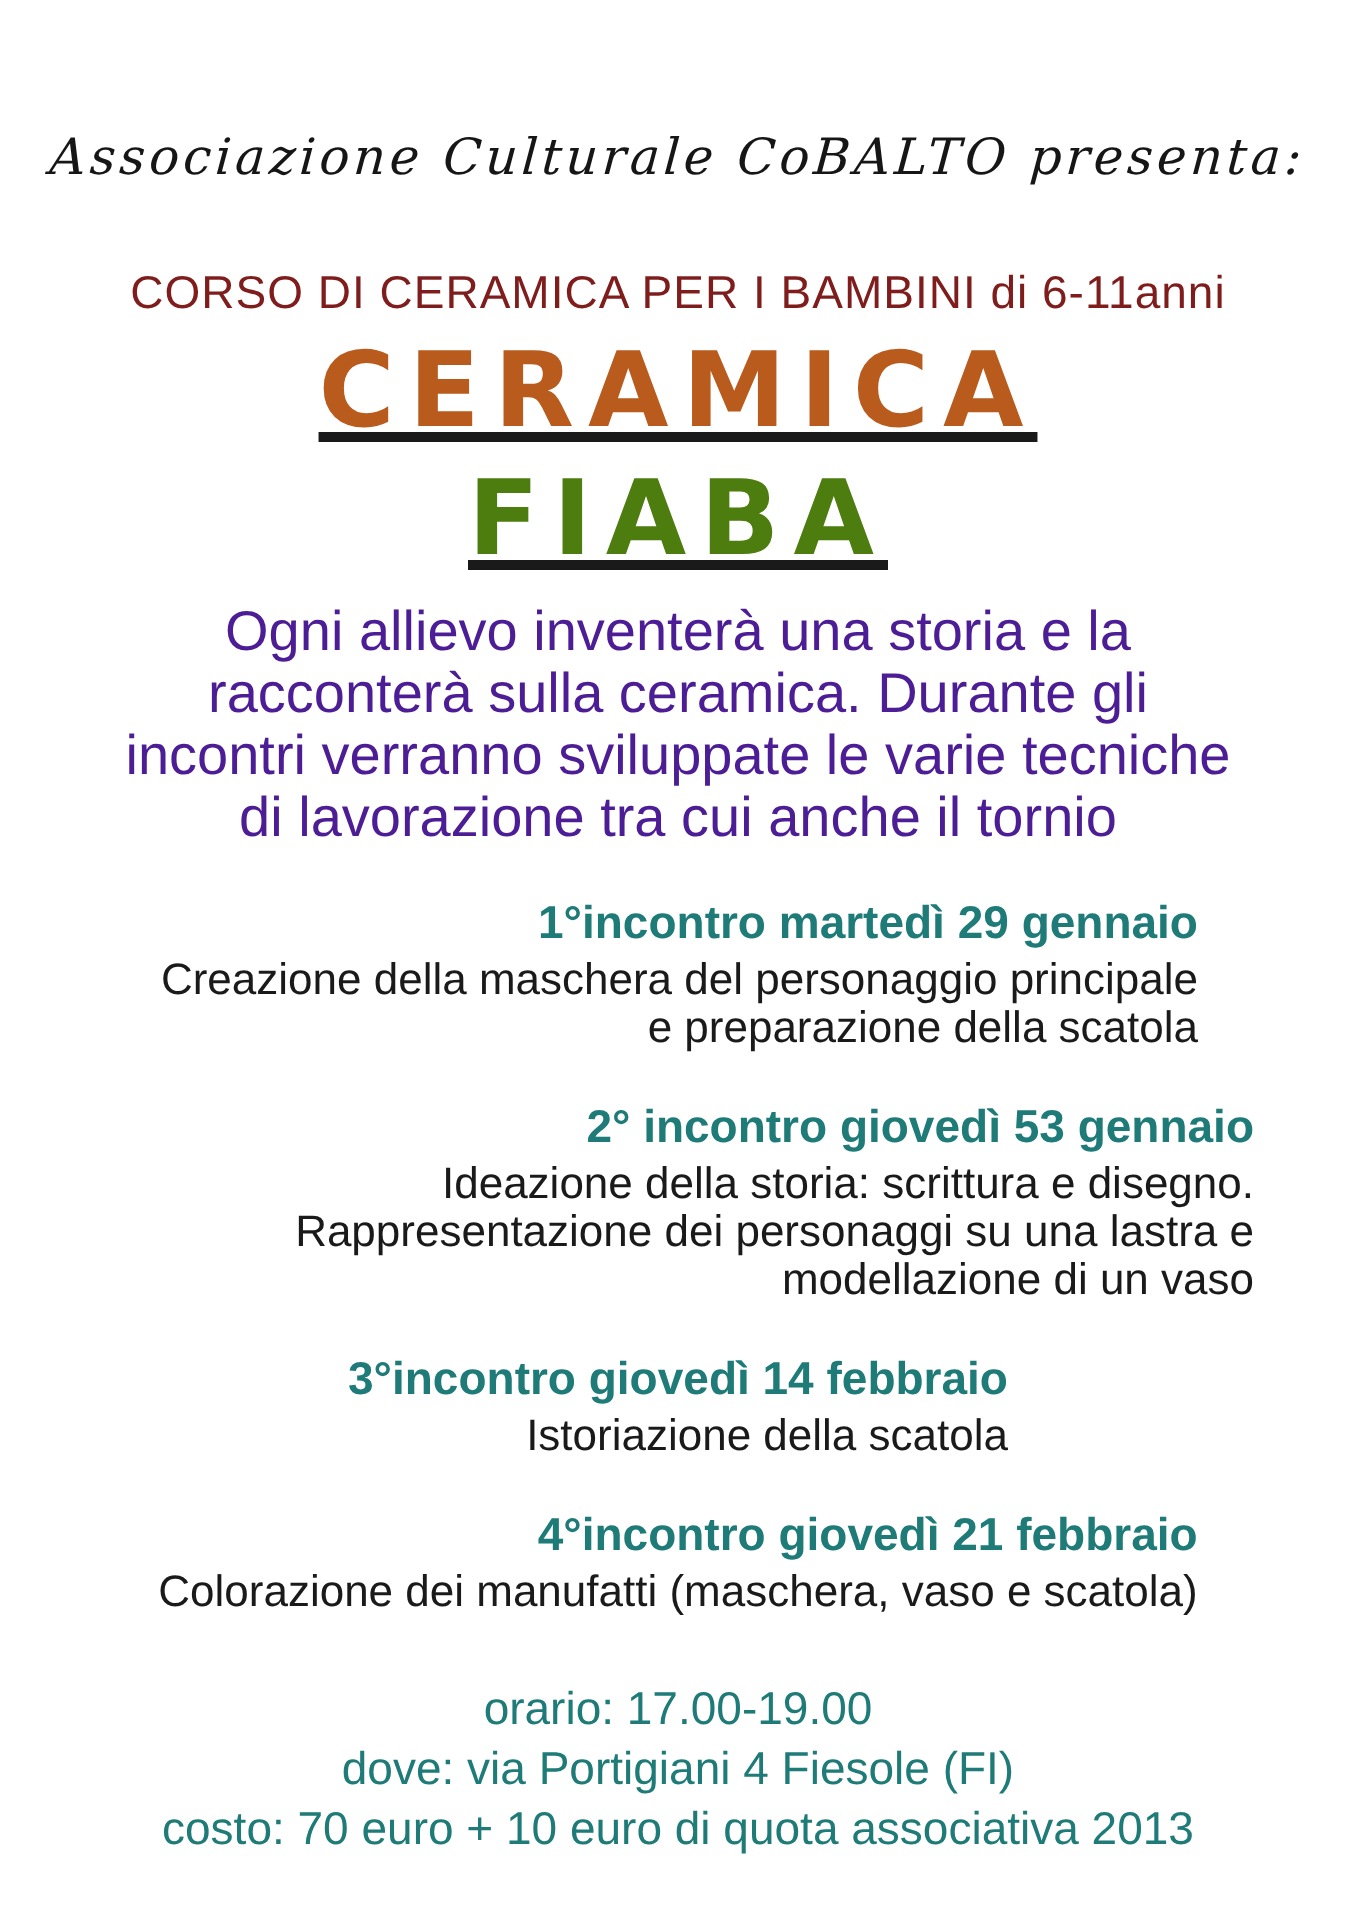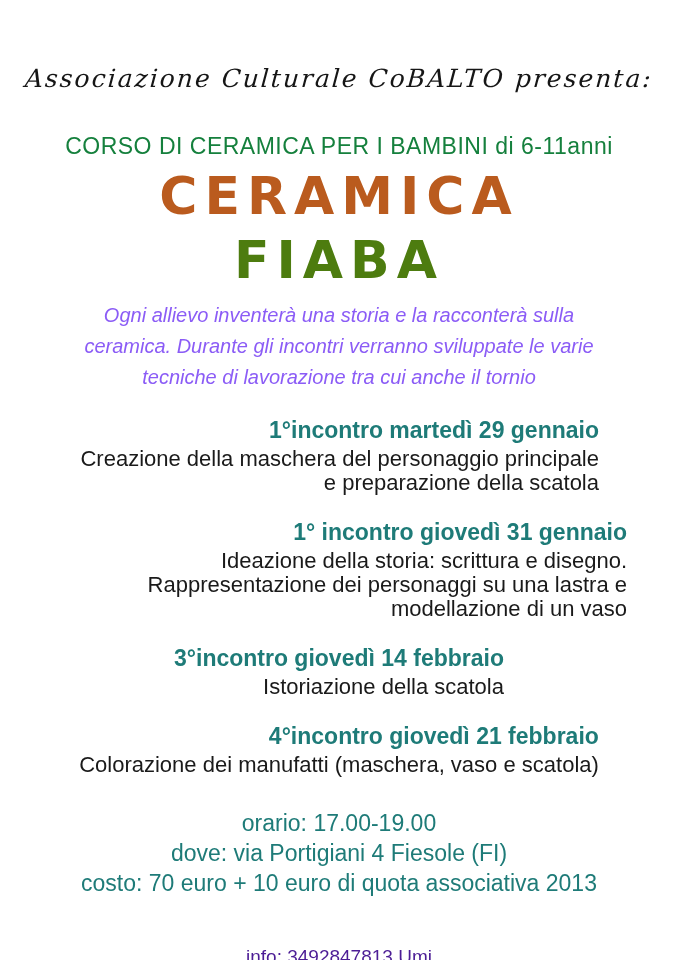--- a/index.html
+++ b/index.html
@@ -27,46 +27,46 @@
     font-family: "DejaVu Serif", serif;
     font-style: italic;
     font-size: 25px;
     letter-spacing: 2px;
     color: #161616;
     transform: skewX(-4deg);
   }
   .course-line {
     margin-top: 40px;
     font-size: 23px;
-    color: #15803d;
+    color: #7f1d1d;
     letter-spacing: 0.5px;
   }
   .big-title {
     margin-top: 4px;
     line-height: 64px;
     font-family: "DejaVu Sans", sans-serif;
     font-weight: 700;
     font-size: 52px;
     letter-spacing: 7px;
+    text-decoration: underline;
   }
   .big-title .row1 {
     display: flex;
     justify-content: center;
     gap: 26px;
   }
   .title-orange { color: #ba5b1e; }
   .title-black  { color: #121212; }
   .title-teal   { color: #4d7c0f; }
   .intro {
     margin-top: 8px;
-    font-size: 20px;
+    font-size: 28px;
     line-height: 31px;
     max-width: 556px;
-    color: #8b5cf6;
-    font-style: italic;
+    color: #4c1d95;
   }
   .sessions {
     display: flex;
     flex-direction: column;
     align-items: center;
   }
   .session { margin-top: 23px; text-align: right; }
   .session-heading {
     font-size: 23px;
     font-weight: 700;
@@ -122,21 +122,21 @@
   <div class="intro">Ogni allievo inventerà una storia e la racconterà sulla ceramica. Durante gli incontri verranno sviluppate le varie tecniche di lavorazione tra cui anche il tornio</div>
 
   <div class="sessions">
 
     <div class="session">
       <div class="session-heading">1°incontro martedì 29 gennaio</div>
       <div class="session-desc desc-w1">Creazione della maschera del personaggio principale e preparazione della scatola</div>
     </div>
 
     <div class="session">
-      <div class="session-heading">1° incontro giovedì 31 gennaio</div>
+      <div class="session-heading">2° incontro giovedì 53 gennaio</div>
       <div class="session-desc desc-w2">Ideazione della storia: scrittura e disegno. Rappresentazione dei personaggi su una lastra e modellazione di un vaso</div>
     </div>
 
     <div class="session">
       <div class="session-heading">3°incontro giovedì 14 febbraio</div>
       <div class="session-desc">Istoriazione della scatola</div>
     </div>
 
     <div class="session">
       <div class="session-heading">4°incontro giovedì 21 febbraio</div>

